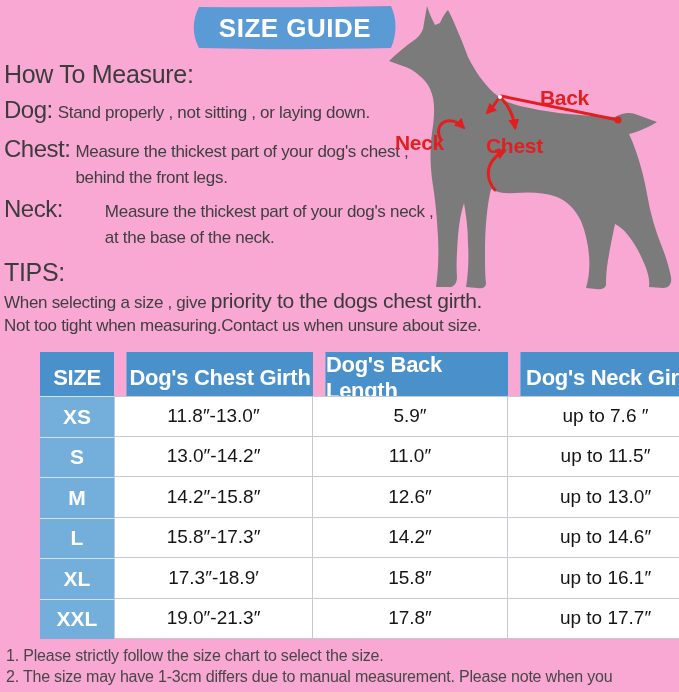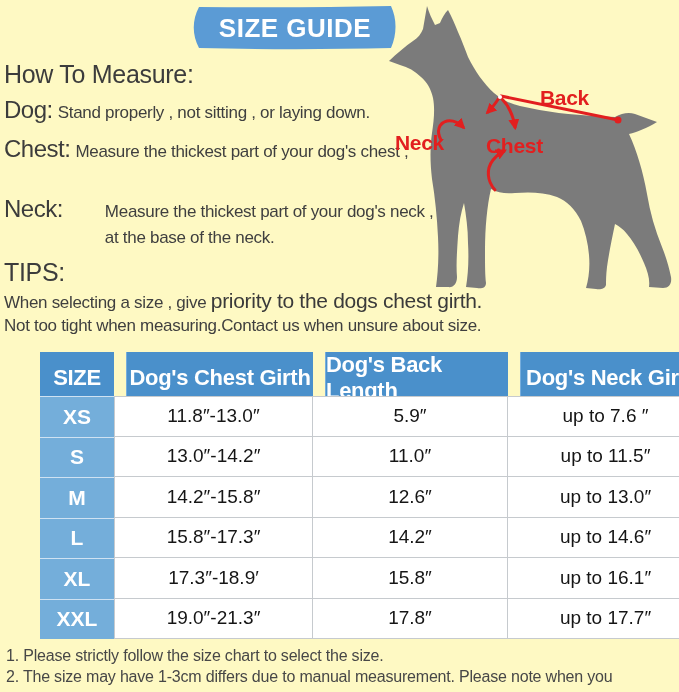--- a/index.html
+++ b/index.html
@@ -1,17 +1,17 @@
 <!DOCTYPE html>
 <html><head>
 <meta charset="utf-8">
 <style>
   html,body{margin:0;padding:0;background:#ffffff;}
   #page{
-    position:relative;width:679px;height:692px;background:#fef9c3;
+    position:relative;width:679px;height:692px;background:#f9a8d4;
     font-family:"Liberation Sans",sans-serif;color:#3f3f3f;overflow:hidden;
   }
   
   .ribbon{position:absolute;left:188px;top:4px;width:214px;height:46px;}
   
   .h1{position:absolute;left:4px;top:60px;font-size:25px;letter-spacing:-0.3px;color:#3c3c3c;}
   .mrow{position:absolute;left:4px;display:flex;align-items:flex-start;}
   .mlabel{font-size:24px;letter-spacing:-0.5px;color:#3c3c3c;margin-right:5px;white-space:nowrap;}
   .mtext{font-size:17px;letter-spacing:-0.3px;color:#3f3f3f;line-height:26px;margin-top:4px;}
   .row-dog{top:96px;}
@@ -54,20 +54,21 @@
 
   <div class="mrow row-dog">
     <span class="mlabel">Dog:</span>
     <span class="mtext">Stand properly , not sitting , or laying down.</span>
   </div>
 
   <div class="mrow row-chest">
     <span class="mlabel">Chest:</span>
     <span class="mtext">
       <span>Measure the thickest part of your dog's chest ,</span><br>
+      <span>behind the front legs.</span>
     </span>
   </div>
 
   <div class="mrow row-neck">
     <span class="mlabel">Neck:</span>
     <span class="mtext">
       <span>Measure the thickest part of your dog's neck ,</span><br>
       <span>at the base of the neck.</span>
     </span>
   </div>

